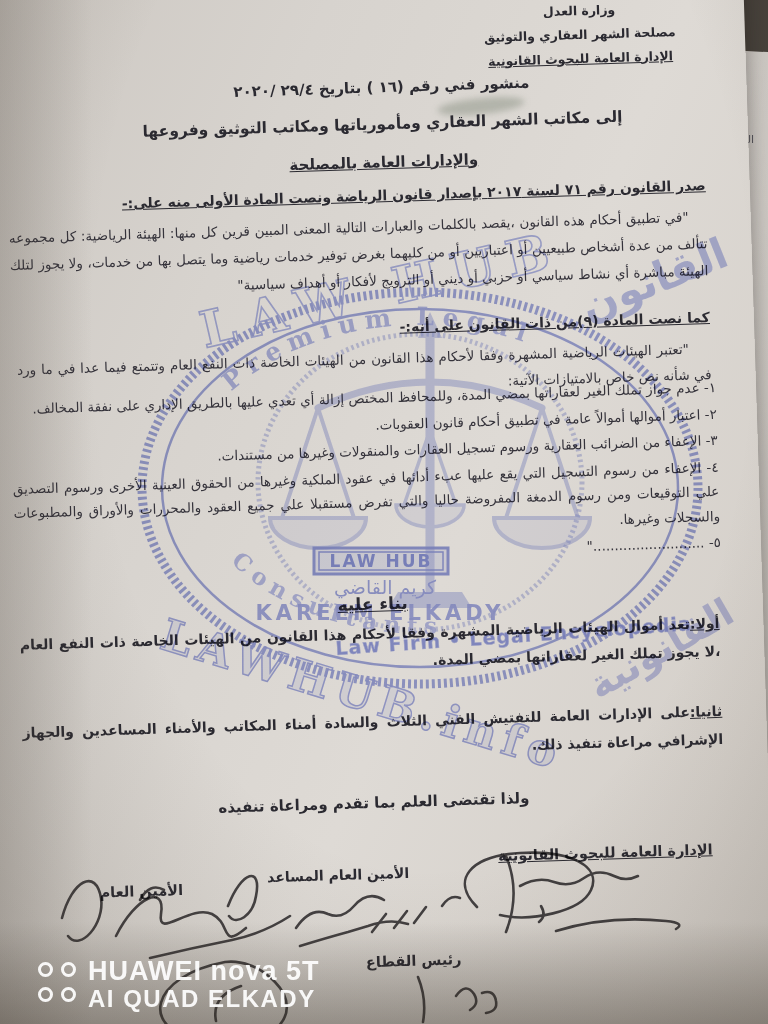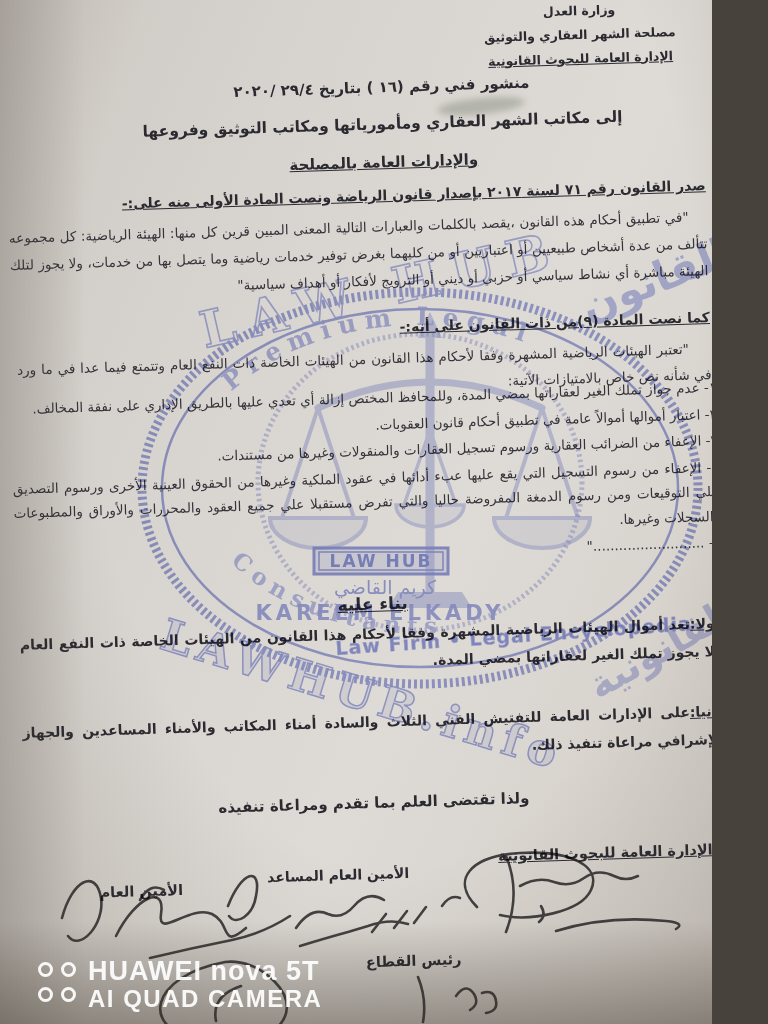--- a/index.html
+++ b/index.html
@@ -1,17 +1,17 @@
 <!DOCTYPE html>
 <html lang="ar"><head>
 <meta charset="utf-8">
 <style>
   html,body{margin:0;padding:0;}
   body{width:768px;height:1024px;overflow:hidden;background:#47423c;font-family:"DejaVu Sans",sans-serif;}
-  .photo{position:relative;width:712px;height:1024px;overflow:hidden;background:#47423c;}
+  .photo{position:relative;width:768px;height:1024px;overflow:hidden;background:#47423c;}
 
   
   .behind-sheet{position:absolute;left:698px;top:52px;width:110px;height:1010px;background:linear-gradient(180deg,#d2cec9,#c6c2bc);transform:rotate(3deg);z-index:1;}
   .behind-fragment{position:absolute;left:728px;top:133px;z-index:1;font-size:11px;color:#55555c;direction:rtl;}
 
   
   .paper{position:absolute;left:-30px;top:-40px;width:790px;height:1120px;z-index:2;transform:rotate(-1.8deg);transform-origin:50% 50%;
     background:linear-gradient(115deg,#cbc6c0 0%,#d7d3ce 30%,#dedad5 58%,#d5d0ca 86%,#ccc7c1 100%);
     box-shadow:0 0 22px rgba(30,25,20,.45);color:#35333b;direction:rtl;}
   .paper *{direction:rtl;}
@@ -191,17 +191,17 @@
 
   <div class="camera-wm">
     <div class="rings">
       <div class="ring"></div>
       <div class="ring"></div>
       <div class="ring"></div>
       <div class="ring"></div>
     </div>
     <div class="wm-lines">
       <div class="wm-l1">HUAWEI nova 5T</div>
-      <div class="wm-l2">AI QUAD CAMERA</div>
+      <div class="wm-l2">AI QUAD ELKADY</div>
     </div>
   </div>
 
 </div>
 
 </body></html>

